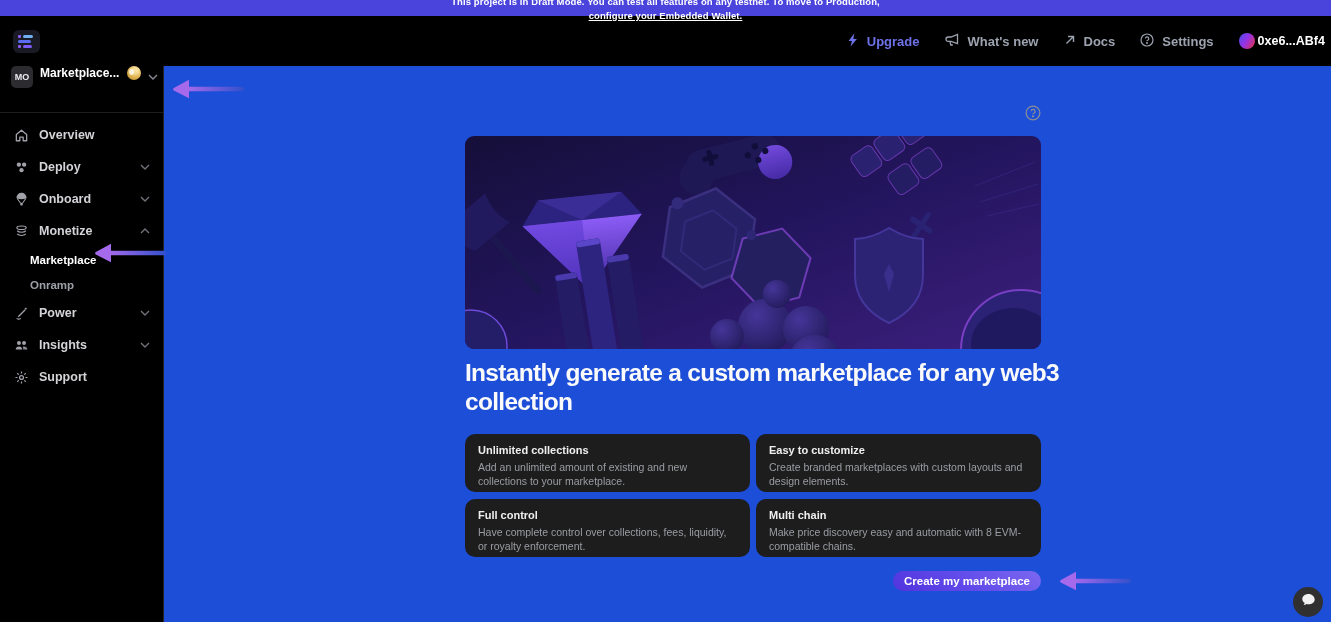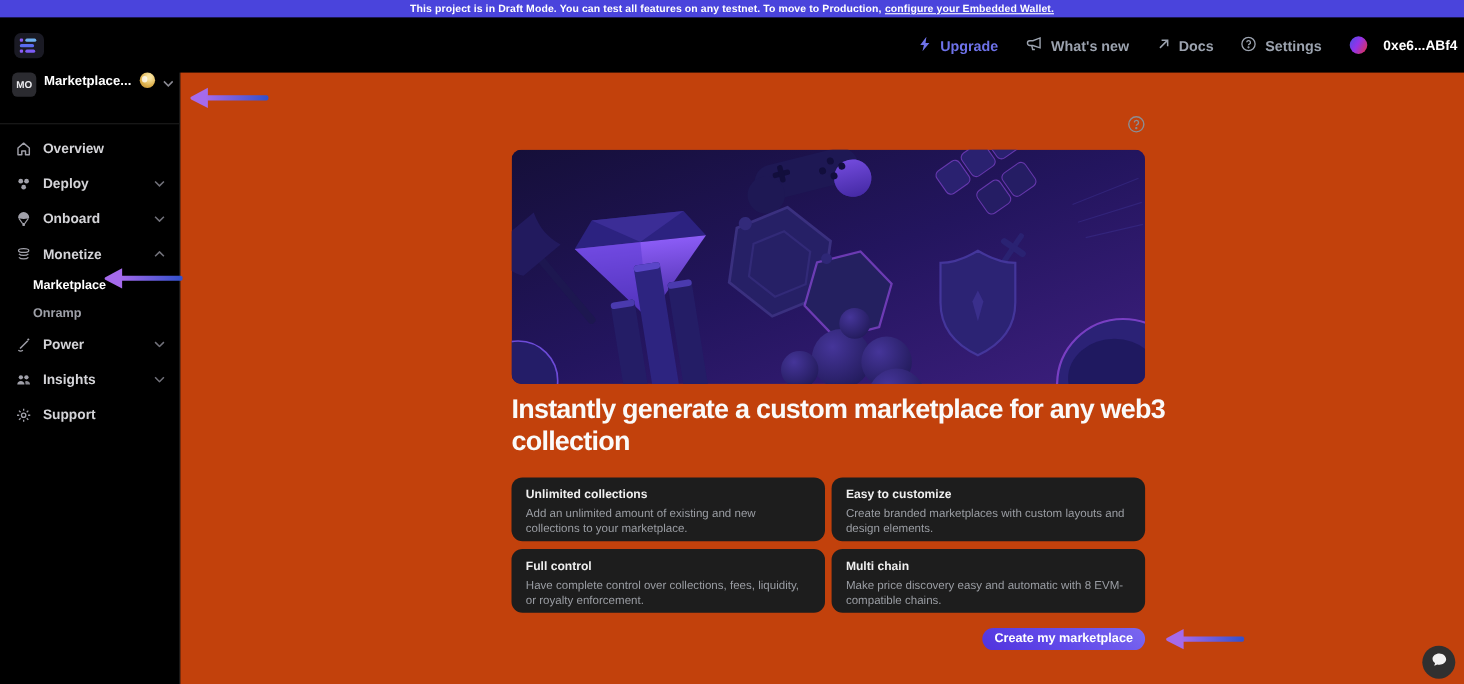--- a/index.html
+++ b/index.html
@@ -6,21 +6,21 @@
   html,body { margin:0; padding:0; background:#000; }
   .page {
     position:relative; width:1331px; height:622px; overflow:hidden;
     background:#000; font-family:"Liberation Sans", sans-serif;
     -webkit-font-smoothing:antialiased;
   }
   
   .banner {
     height:16px; background:#4a44dc; color:#fff;
     display:flex; align-items:center; justify-content:center; gap:3px;
-    font-size:9.5px; font-weight:700; letter-spacing:.1px;
+    font-size:9.5px; font-weight:700; letter-spacing:.1px;flex-direction:column;
   }
   .banner .link { text-decoration:underline; cursor:pointer; }
   
   .header {
     height:50px; background:#000; display:flex; align-items:center;
     justify-content:space-between; padding:0 6px 0 13px;
   }
   .logo {
     width:27px; height:23px; border-radius:6px; background:#1a1a24;
     display:flex; flex-direction:column; justify-content:center; gap:2px;
@@ -28,21 +28,21 @@
   }
   .logo .row { display:flex; gap:2px; align-items:center; }
   .logo .dot { width:3px; height:3px; border-radius:1px; background:#8b5cf6; }
   .logo .bar { height:3px; border-radius:1.5px; }
   .hnav { display:flex; align-items:center; gap:25px; }
   .hitem {
     display:flex; align-items:center; gap:8px; font-size:13px; font-weight:700;
     color:#9ca3af; cursor:pointer; white-space:nowrap;
   }
   .hitem.upgrade { color:#6e72e9; }
-  .wallet { display:flex; align-items:center; gap:15px; color:#fff; font-size:12.5px; font-weight:700; cursor:pointer; white-space:nowrap; }
+  .wallet { display:flex; align-items:center; gap:3px; color:#fff; font-size:12.5px; font-weight:700; cursor:pointer; white-space:nowrap; }
   .wallet-avatar { width:16px; height:16px; border-radius:50%; background:linear-gradient(120deg,#6246e5 15%,#9333ea 45%,#d8315f 90%); }
   
   .app { display:flex; height:556px; }
   .sidebar { width:164px; border-right:1px solid #232323; background:#000; }
   .proj {
     height:47px; display:flex; align-items:flex-start; gap:7px; padding:0 11px;
     border-bottom:1px solid #1d1d1d; cursor:pointer;
   }
   .proj-badge {
     width:22px; height:22px; border-radius:5px; background:#2b2b30; color:#ececf0;
@@ -65,21 +65,21 @@
     font-size:12.5px; font-weight:700; color:#d4d4d8; cursor:pointer;
   }
   .sitem .ic { width:16px; display:flex; justify-content:center; flex:0 0 auto; }
   .sitem .chev { margin-left:auto; display:flex; }
   .subitem {
     height:25px; display:flex; align-items:center; padding-left:30px;
     font-size:11.5px; font-weight:700; color:#9ea0a8; cursor:pointer;
   }
   .subitem.active { color:#fff; }
   
-  .main { flex:1; position:relative; background:#c2410c; }
+  .main { flex:1; position:relative; background:#1d4ed8; }
   .content { position:absolute; left:301px; top:39px; width:576px; }
   .help-row { display:flex; justify-content:flex-end; height:16px; }
   .help-btn { cursor:pointer; display:flex; }
   .hero { margin-top:15px; height:213px; border-radius:9px; overflow:hidden; }
   .hero svg { display:block; }
   h1 {
     margin:10px 0 0; width:640px; font-size:24.5px; line-height:1.18;
     letter-spacing:-0.7px; font-weight:700; color:#fafafa;
   }
   .cards { margin-top:17px; display:grid; grid-template-columns:285px 285px; gap:7px 6px; }

